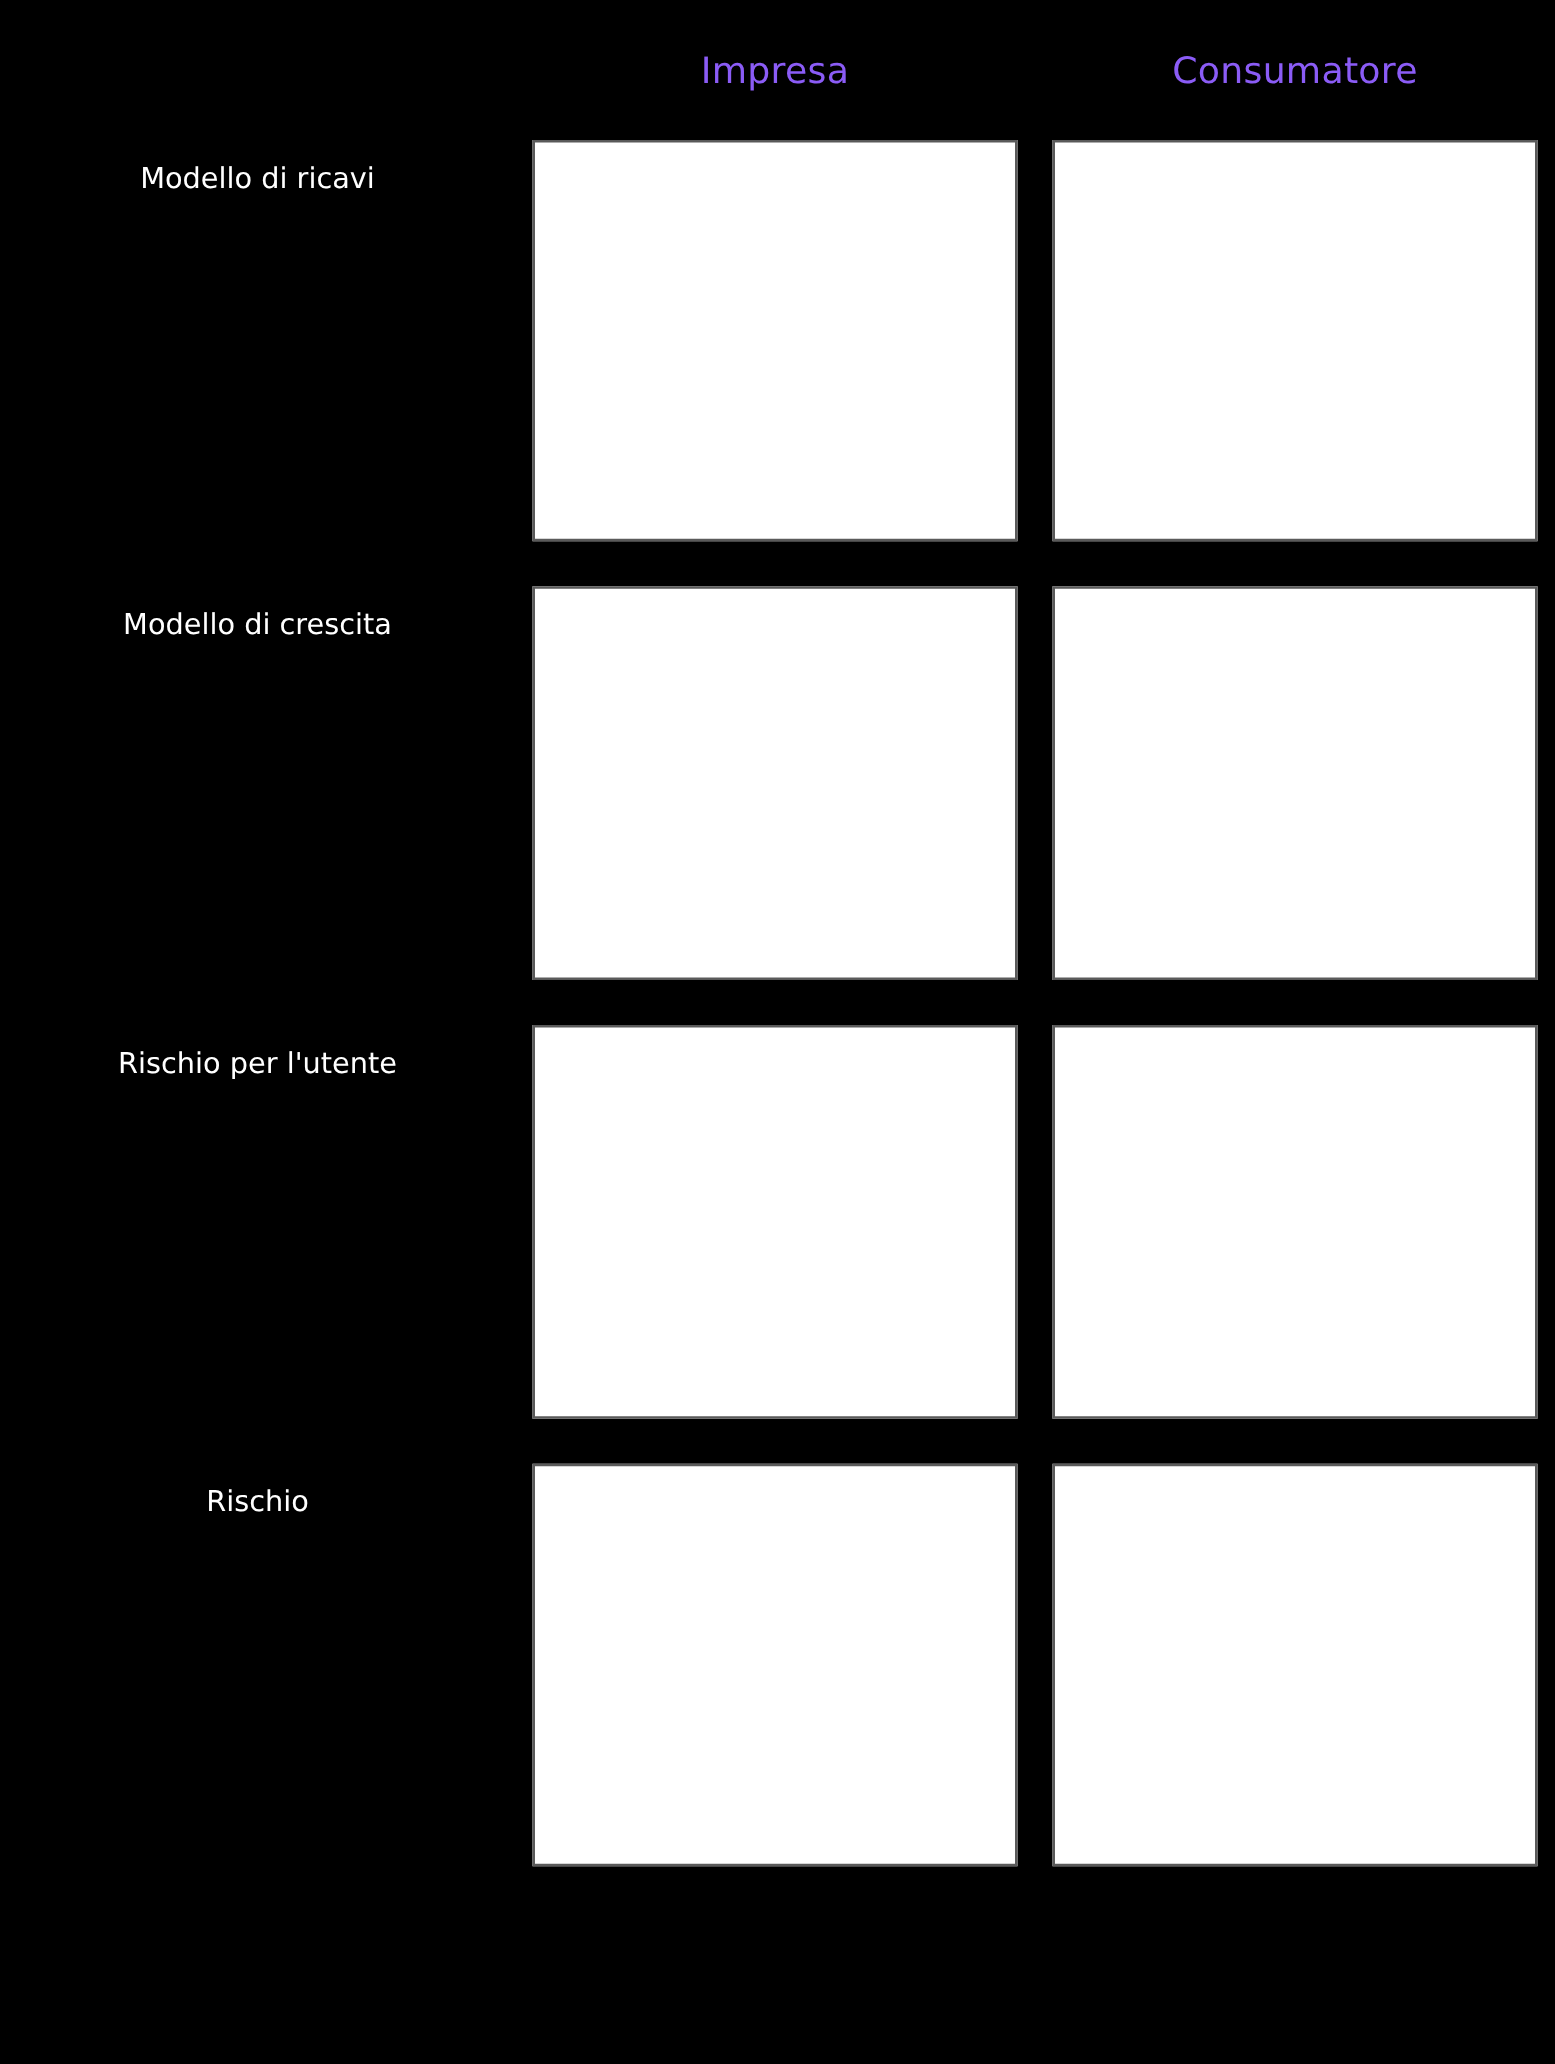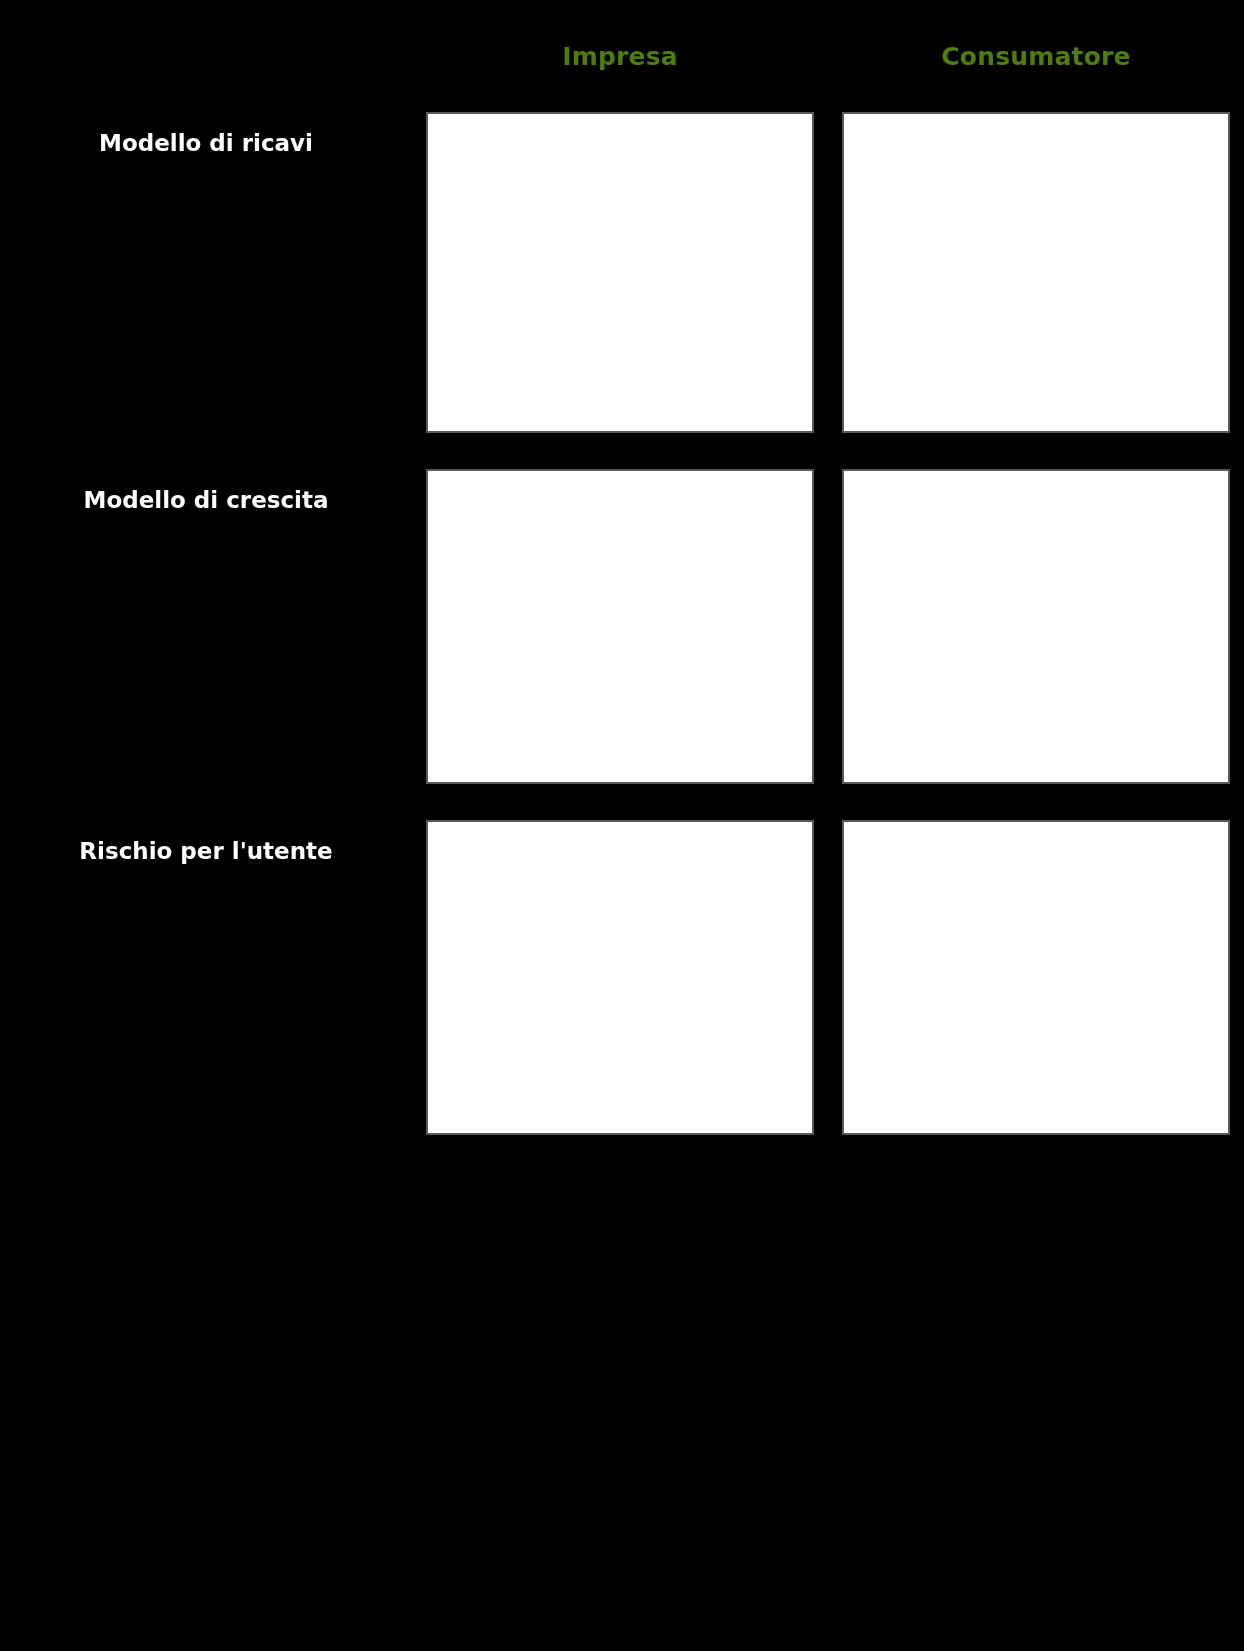--- a/index.html
+++ b/index.html
@@ -31,37 +31,37 @@
 
   
   col.col-label { width: 412px; }
   col.col-cell  { width: 416px; }
 
   
   .col-head {
     text-align: center;
     vertical-align: middle;
     height: 112px;
-    font-size: 25px;
-    font-weight: bold;
+    font-size: 29px;
+    font-weight: normal;
     letter-spacing: 0.2px;
-    color: #4d7c0f;
+    color: #8b5cf6;
     padding: 0;
   }
   .corner-head {
     padding: 0;
     height: 112px;
   }
 
   
   .row-head {
     text-align: center;
     vertical-align: top;
     font-size: 23px;
-    font-weight: bold;
+    font-weight: normal;
     color: #ffffff;
     padding: 18px 30px 0 30px;
     box-sizing: border-box;
   }
 
   
   .cell {
     padding: 0 14px 36px 14px;
     vertical-align: top;
   }
@@ -139,15 +139,28 @@
             <span class="cell-text"></span>
           </div>
         </td>
         <td class="cell">
           <div class="cell-box">
             <span class="cell-text"></span>
           </div>
         </td>
       </tr>
 
+      <tr class="r3">
+        <td class="row-head">Rischio</td>
+        <td class="cell">
+          <div class="cell-box">
+            <span class="cell-text"></span>
+          </div>
+        </td>
+        <td class="cell">
+          <div class="cell-box">
+            <span class="cell-text"></span>
+          </div>
+        </td>
+      </tr>
     </tbody>
   </table>
 </div>
 
 </body></html>

